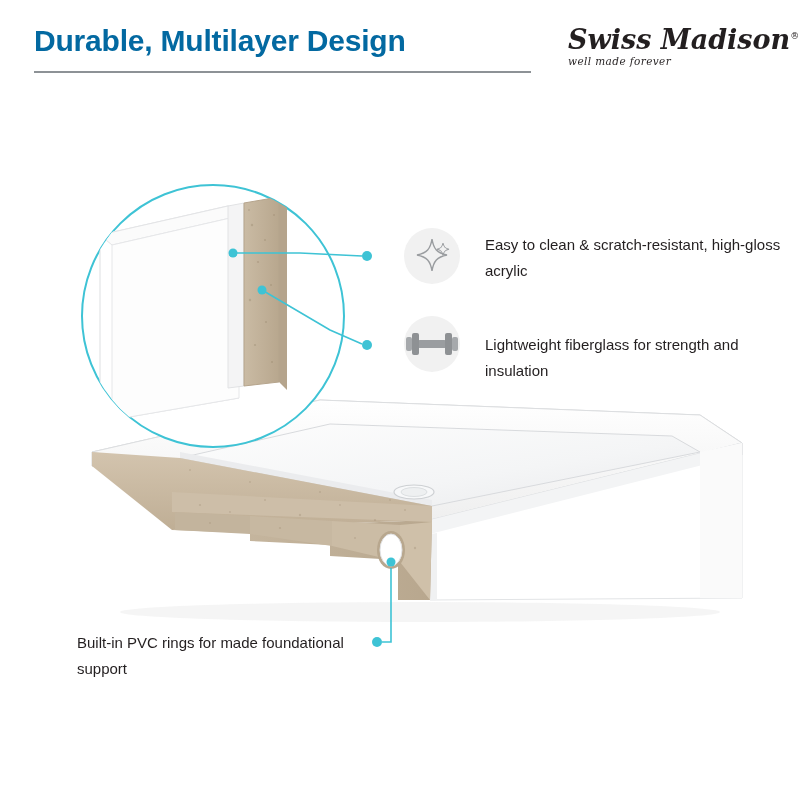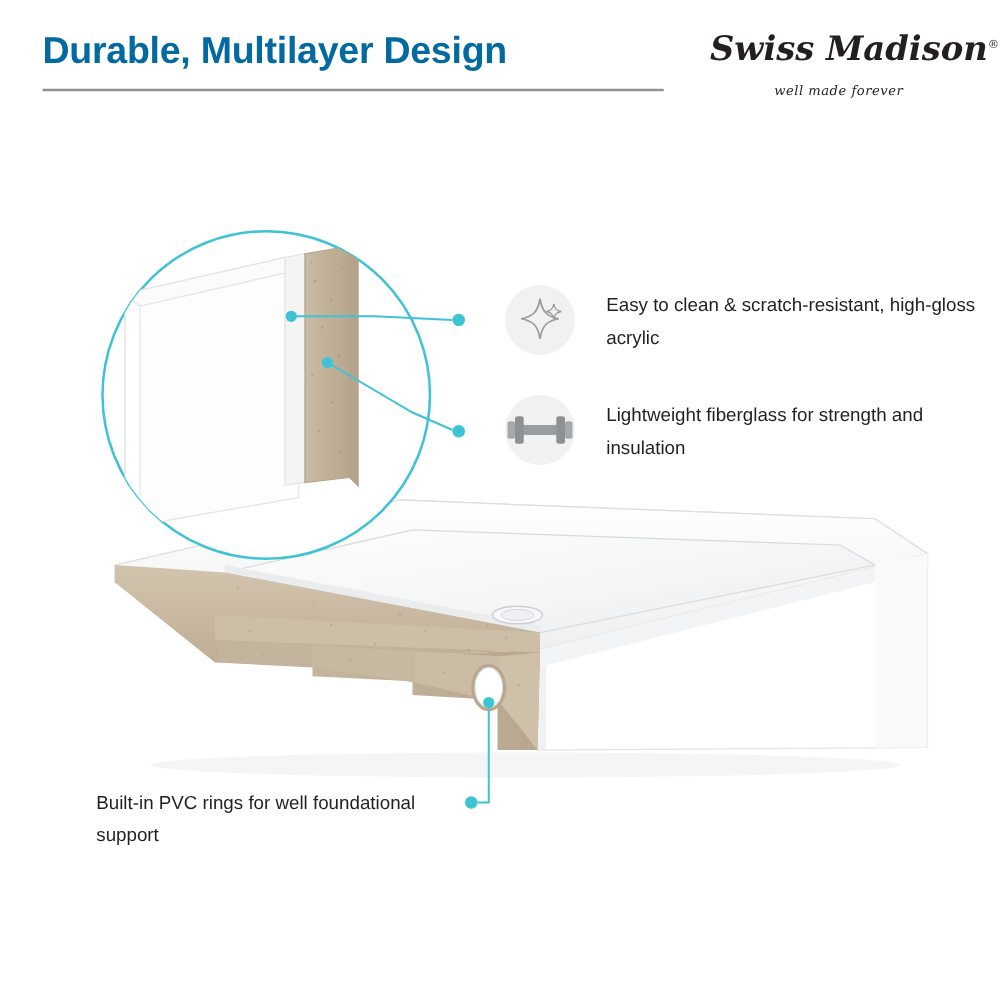--- a/index.html
+++ b/index.html
@@ -59,45 +59,45 @@
     font-size: 9px;
     vertical-align: super;
     font-style: normal;
     font-weight: normal;
   }
   #brand-tagline {
     font-family: "DejaVu Serif", serif;
     font-style: italic;
     font-size: 10.5px;
     color: #231f20;
-    margin-top: 14px;
+    margin-top: 2px;
     letter-spacing: 0.4px;
     white-space: nowrap;
-    text-align: center;
+    text-align: left;
     padding-right: 4px;
   }
 
   
   #illustration {
     position: absolute;
     left: 0;
     top: 0;
     width: 800px;
     height: 800px;
   }
 
   
   .callout-text {
     position: absolute;
     font-size: 15px;
     line-height: 26px;
     color: #231f20;
   }
   #callout-1-text { left: 485px; top: 232px; width: 300px; }
-  #callout-2-text { left: 485px; top: 320px; width: 280px; }
+  #callout-2-text { left: 485px; top: 332px; width: 280px; }
   #callout-3-text { left: 77px; top: 630px; width: 300px; }
 </style>
 </head>
 <body>
 
 <div id="header-title">Durable, Multilayer Design</div>
 <div id="title-underline"></div>
 
 <div id="brand-logo">
   <div style="text-align:right;">
@@ -239,13 +239,13 @@
     <rect x="452" y="337" width="6" height="14" rx="2" fill="#a6a9ac"></rect>
   </g>
 
   <circle cx="367" cy="256" r="5" fill="#3ec3d5"></circle>
   <circle cx="367" cy="345" r="5" fill="#3ec3d5"></circle>
   <circle cx="377" cy="642" r="5" fill="#3ec3d5"></circle>
 </svg>
 
 <div id="callout-1-text" class="callout-text">Easy to clean &amp; scratch-resistant, high-gloss acrylic</div>
 <div id="callout-2-text" class="callout-text">Lightweight fiberglass for strength and insulation</div>
-<div id="callout-3-text" class="callout-text">Built-in PVC rings for well foundational support</div>
+<div id="callout-3-text" class="callout-text">Built-in PVC rings for made foundational support</div>
 
 </body></html>

